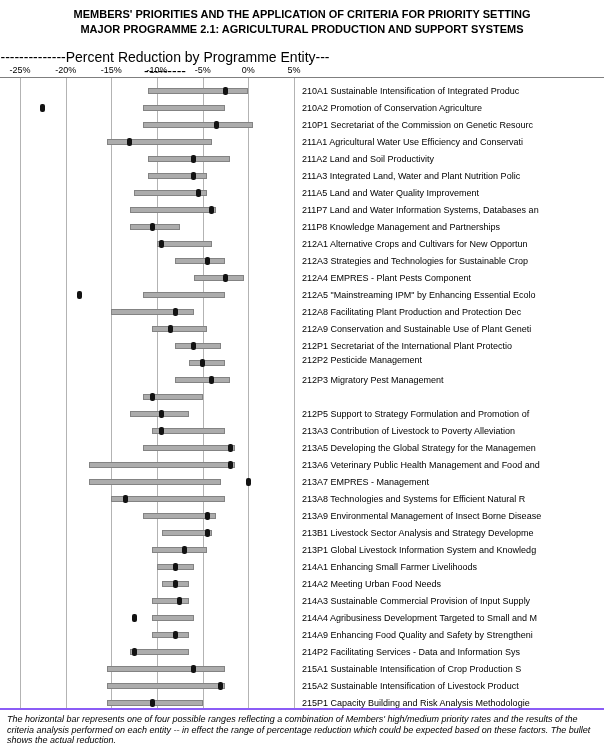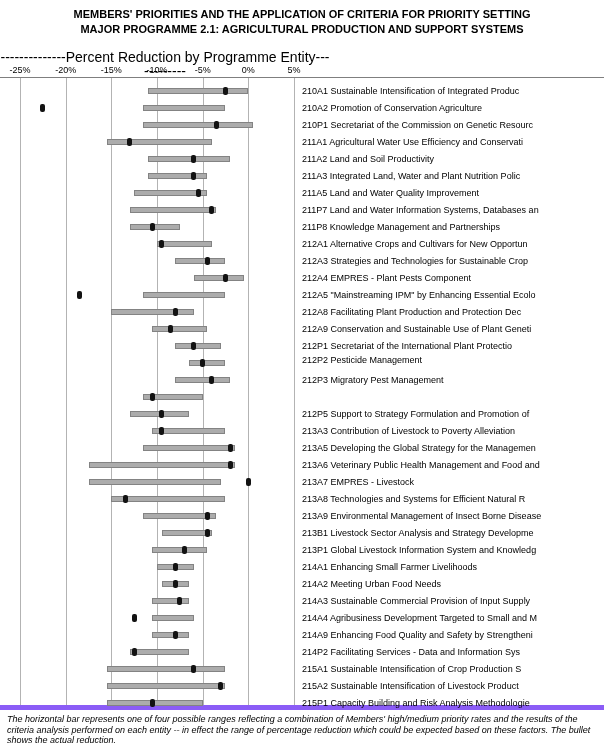--- a/index.html
+++ b/index.html
@@ -16,21 +16,21 @@
     position:relative; width:330px; text-align:center;
     font-size:14px; height:14px; line-height:14px;
   }
   .ticks { position:relative; height:13px; }
   .tick-label {
     position:absolute; top:0; transform:translateX(-50%);
     font-size:9px; line-height:12px;
   }
   .plot {
     position:relative; height:633px;
-    border-top:1px solid #7f7f7f; border-bottom:5px solid #8b5cf6;
+    border-top:1px solid #7f7f7f; border-bottom:2px solid #8b5cf6;
   }
   .gridline { position:absolute; top:0; bottom:0; width:1px; background:#b3b3b3; }
   .range-bar {
     position:absolute; height:6px;
     background:#acacac; border:1px solid #838383;
   }
   .bullet {
     position:absolute; width:5px; height:8px;
     background:#121212; border-radius:2px;
   }
@@ -134,21 +134,21 @@
         <div class="bullet" style="left: 159.067px; top: 349px; background: rgb(18, 18, 18);"></div>
         <div class="row-label" style="top: 348px;">213A3 Contribution of Livestock to Poverty Alleviation</div>
         <div class="range-bar" style="left: 143.3px; width: 91.3333px; top: 367px; background: rgb(172, 172, 172);"></div>
         <div class="bullet" style="left: 227.567px; top: 366px; background: rgb(18, 18, 18);"></div>
         <div class="row-label" style="top: 365px;">213A5 Developing the Global Strategy for the Managemen</div>
         <div class="range-bar" style="left: 88.5px; width: 146.133px; top: 384px; background: rgb(172, 172, 172);"></div>
         <div class="bullet" style="left: 227.567px; top: 383px; background: rgb(18, 18, 18);"></div>
         <div class="row-label" style="top: 382px;">213A6 Veterinary Public Health Management and Food and</div>
         <div class="range-bar" style="left: 88.5px; width: 132.433px; top: 401px; background: rgb(172, 172, 172);"></div>
         <div class="bullet" style="left: 245.833px; top: 400px; background: rgb(18, 18, 18);"></div>
-        <div class="row-label" style="top: 399px;">213A7 EMPRES - Livestock</div>
+        <div class="row-label" style="top: 399px;">213A7 EMPRES - Management</div>
         <div class="range-bar" style="left: 111.333px; width: 114.167px; top: 418px; background: rgb(172, 172, 172);"></div>
         <div class="bullet" style="left: 122.533px; top: 417px; background: rgb(18, 18, 18);"></div>
         <div class="row-label" style="top: 416px;">213A8 Technologies and Systems for Efficient Natural R</div>
         <div class="range-bar" style="left: 143.3px; width: 73.0667px; top: 435px; background: rgb(172, 172, 172);"></div>
         <div class="bullet" style="left: 204.733px; top: 434px; background: rgb(18, 18, 18);"></div>
         <div class="row-label" style="top: 433px;">213A9 Environmental Management of Insect Borne Disease</div>
         <div class="range-bar" style="left: 161.567px; width: 50.2333px; top: 452px; background: rgb(172, 172, 172);"></div>
         <div class="bullet" style="left: 204.733px; top: 451px; background: rgb(18, 18, 18);"></div>
         <div class="row-label" style="top: 450px;">213B1 Livestock Sector Analysis and Strategy Developme</div>
         <div class="range-bar" style="left: 152.433px; width: 54.8px; top: 469px; background: rgb(172, 172, 172);"></div>

